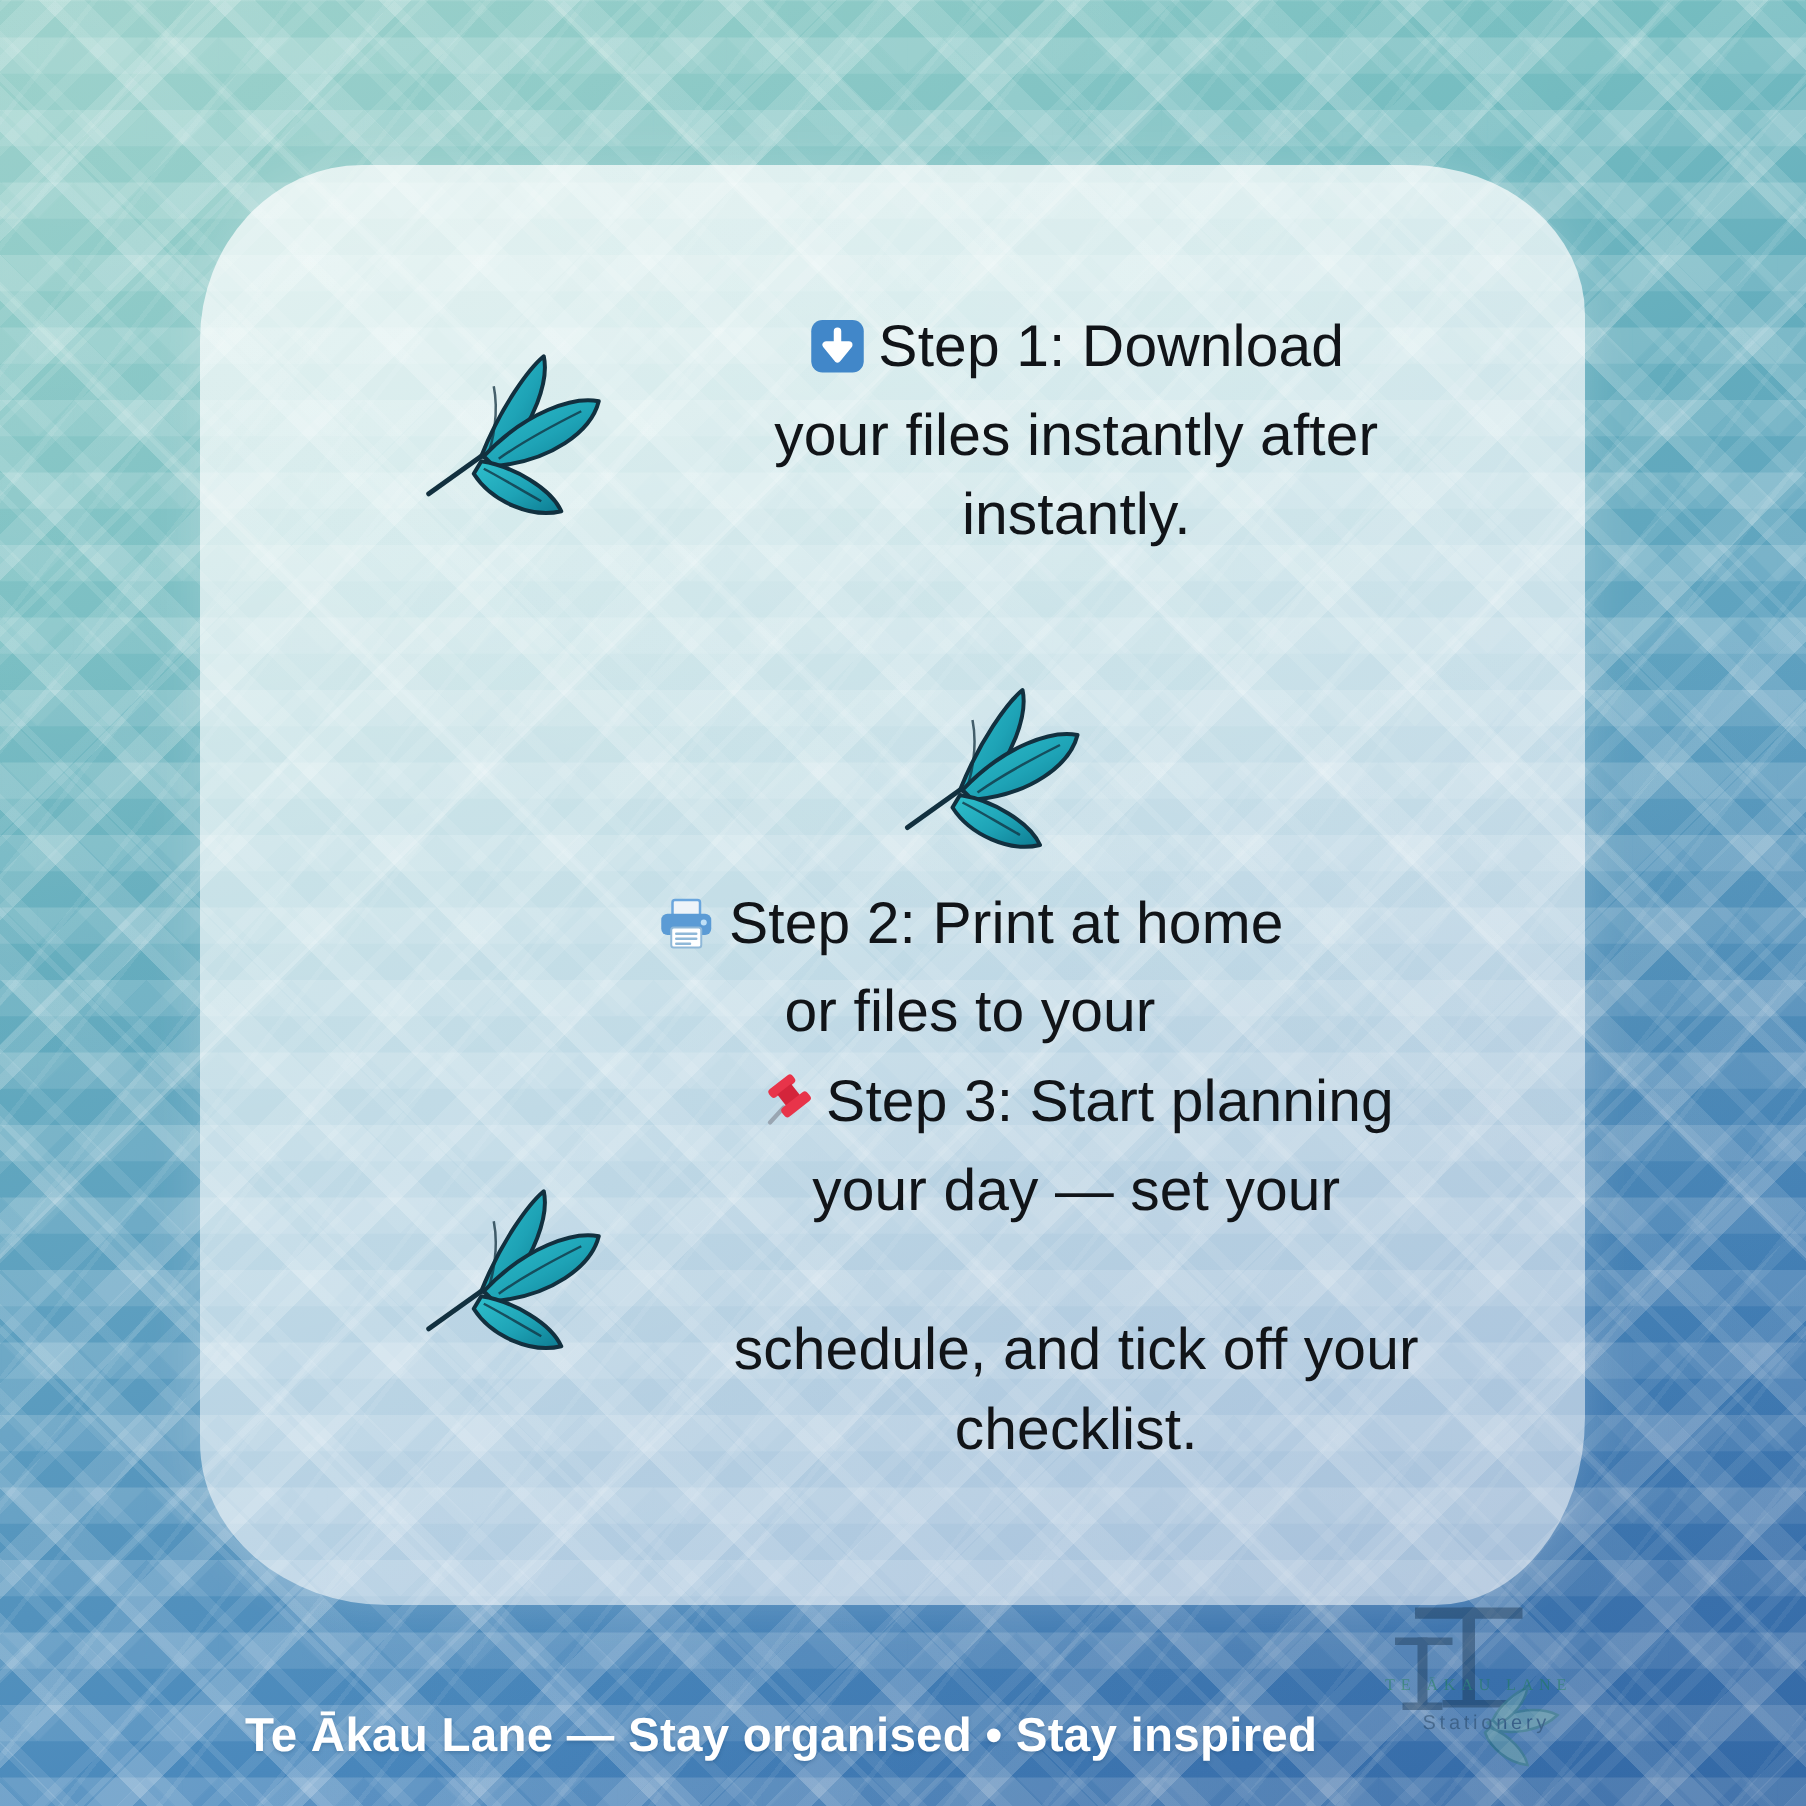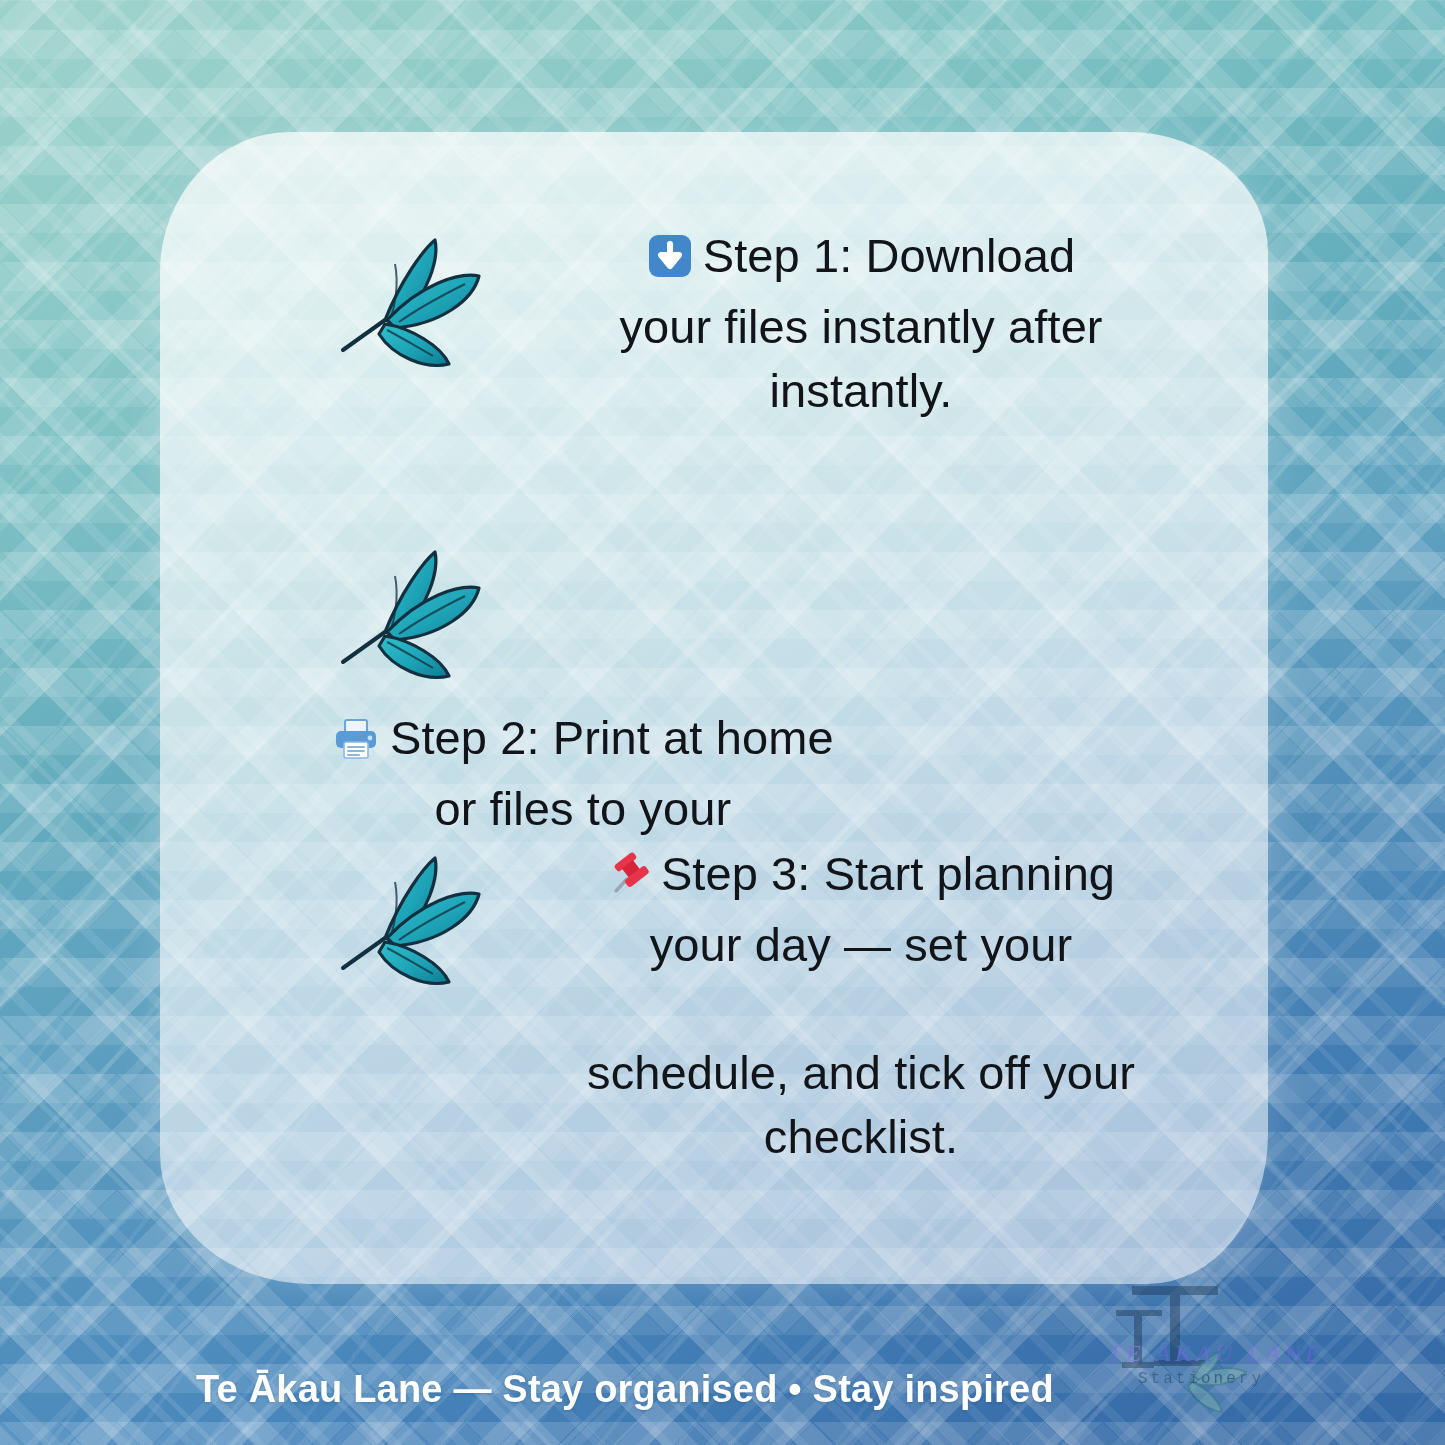--- a/index.html
+++ b/index.html
@@ -94,21 +94,21 @@
       rgba(255,255,255,0.55) 100%);
     box-shadow:0 0 42px rgba(255,255,255,0.20);
   }
   .card::after{
     content:"";position:absolute;inset:0;border-radius:inherit;
     background:linear-gradient(200deg, rgba(255,255,255,0.16), rgba(255,255,255,0.0) 55%);
   }
 
   
   .rows{position:absolute;left:160px;top:132px;width:1108px;height:1152px;}
-  .row{position:absolute;display:flex;align-items:flex-start;}
+  .row{position:absolute;display:flex;align-items:center;}
 
   .sprig{width:170px;flex:0 0 170px;display:flex;justify-content:center;}
 
   .steptext{
     flex:1;
     text-align:center;
     color:#111418;
     font-size:47px;
     line-height:1.36;
     letter-spacing:0.1px;
@@ -137,29 +137,28 @@
   
   .watermark{
     position:absolute;
     left:1108px;top:1262px;
     width:260px;height:170px;
     opacity:0.42;
     pointer-events:none;
   }
   .wm-name{
     position:absolute;left:0;top:78px;width:200px;
-    color:#8b5cf6;font-size:24px;letter-spacing:4.6px;
+    color:#15803d;font-size:13px;letter-spacing:4.6px;
     font-family:"Liberation Serif", serif;
     white-space:nowrap;
-    font-style:italic;
   }
   .wm-sub{
     position:absolute;left:30px;top:108px;
     color:#16324d;font-size:16px;letter-spacing:3px;
-    font-family:Liberation Mono, monospace;
+    font-family:Liberation Sans, sans-serif;
   }
 </style>
 </head>
 <body>
 
 <div class="stage">
 
   <div class="bg-base"></div>
   <div class="pat pat-dia"></div>
   <div class="pat pat-step"></div>

